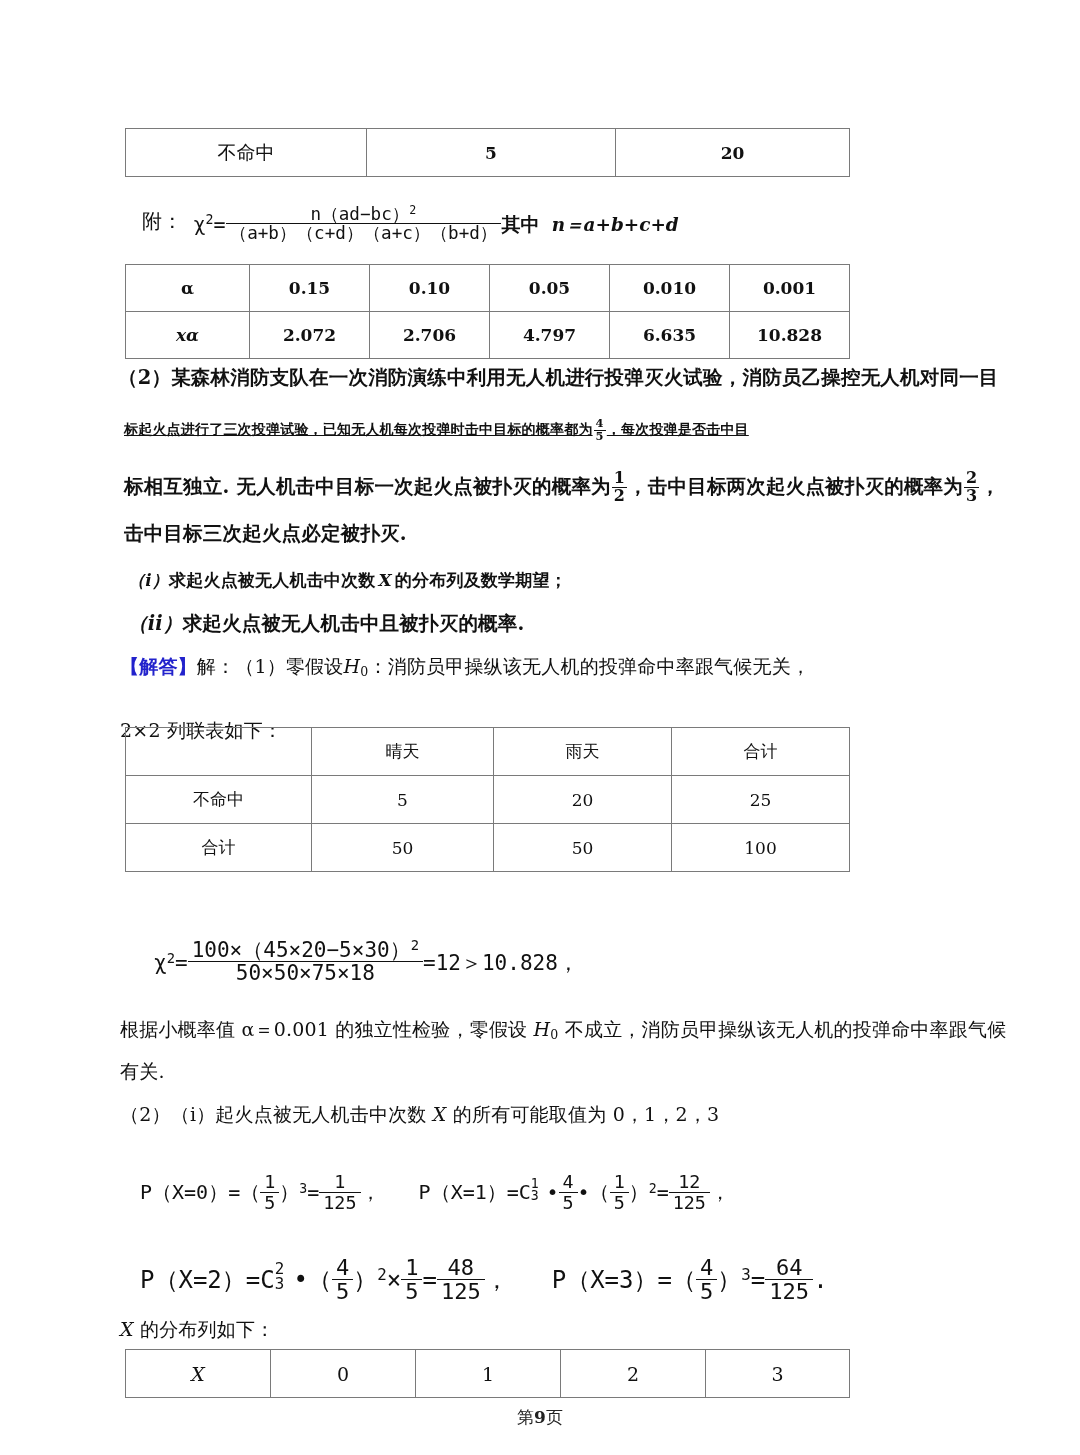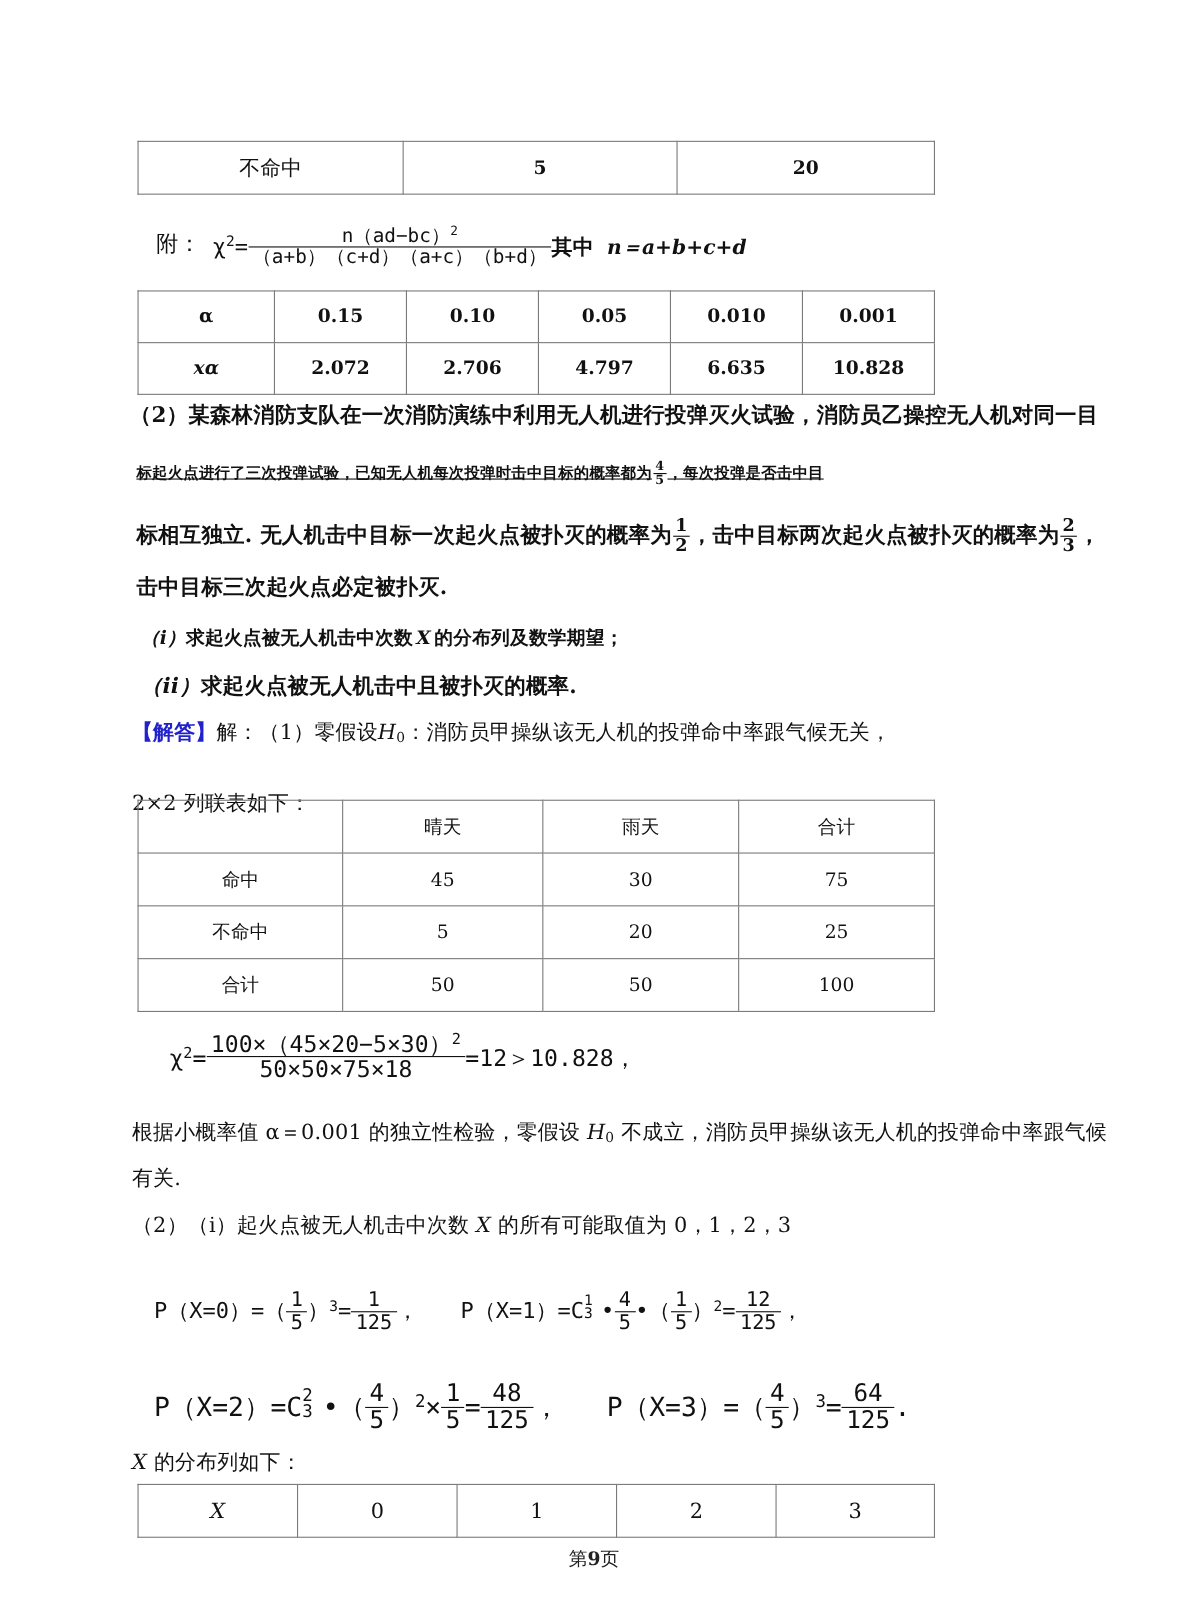--- a/index.html
+++ b/index.html
@@ -214,26 +214,20 @@
             <col style="width:178px">
           </colgroup>
         <tbody>
           <tr style="height:48px;">
             <td></td>
             <td>晴天</td>
             <td>雨天</td>
             <td>合计</td>
           </tr>
           <tr style="height:48px;">
-            <td>命中</td>
-            <td>45</td>
-            <td>30</td>
-            <td>75</td>
-          </tr>
-          <tr style="height:48px;">
             <td>不命中</td>
             <td>5</td>
             <td>20</td>
             <td>25</td>
           </tr>
           <tr style="height:48px;">
             <td>合计</td>
             <td>50</td>
             <td>50</td>
             <td>100</td>

